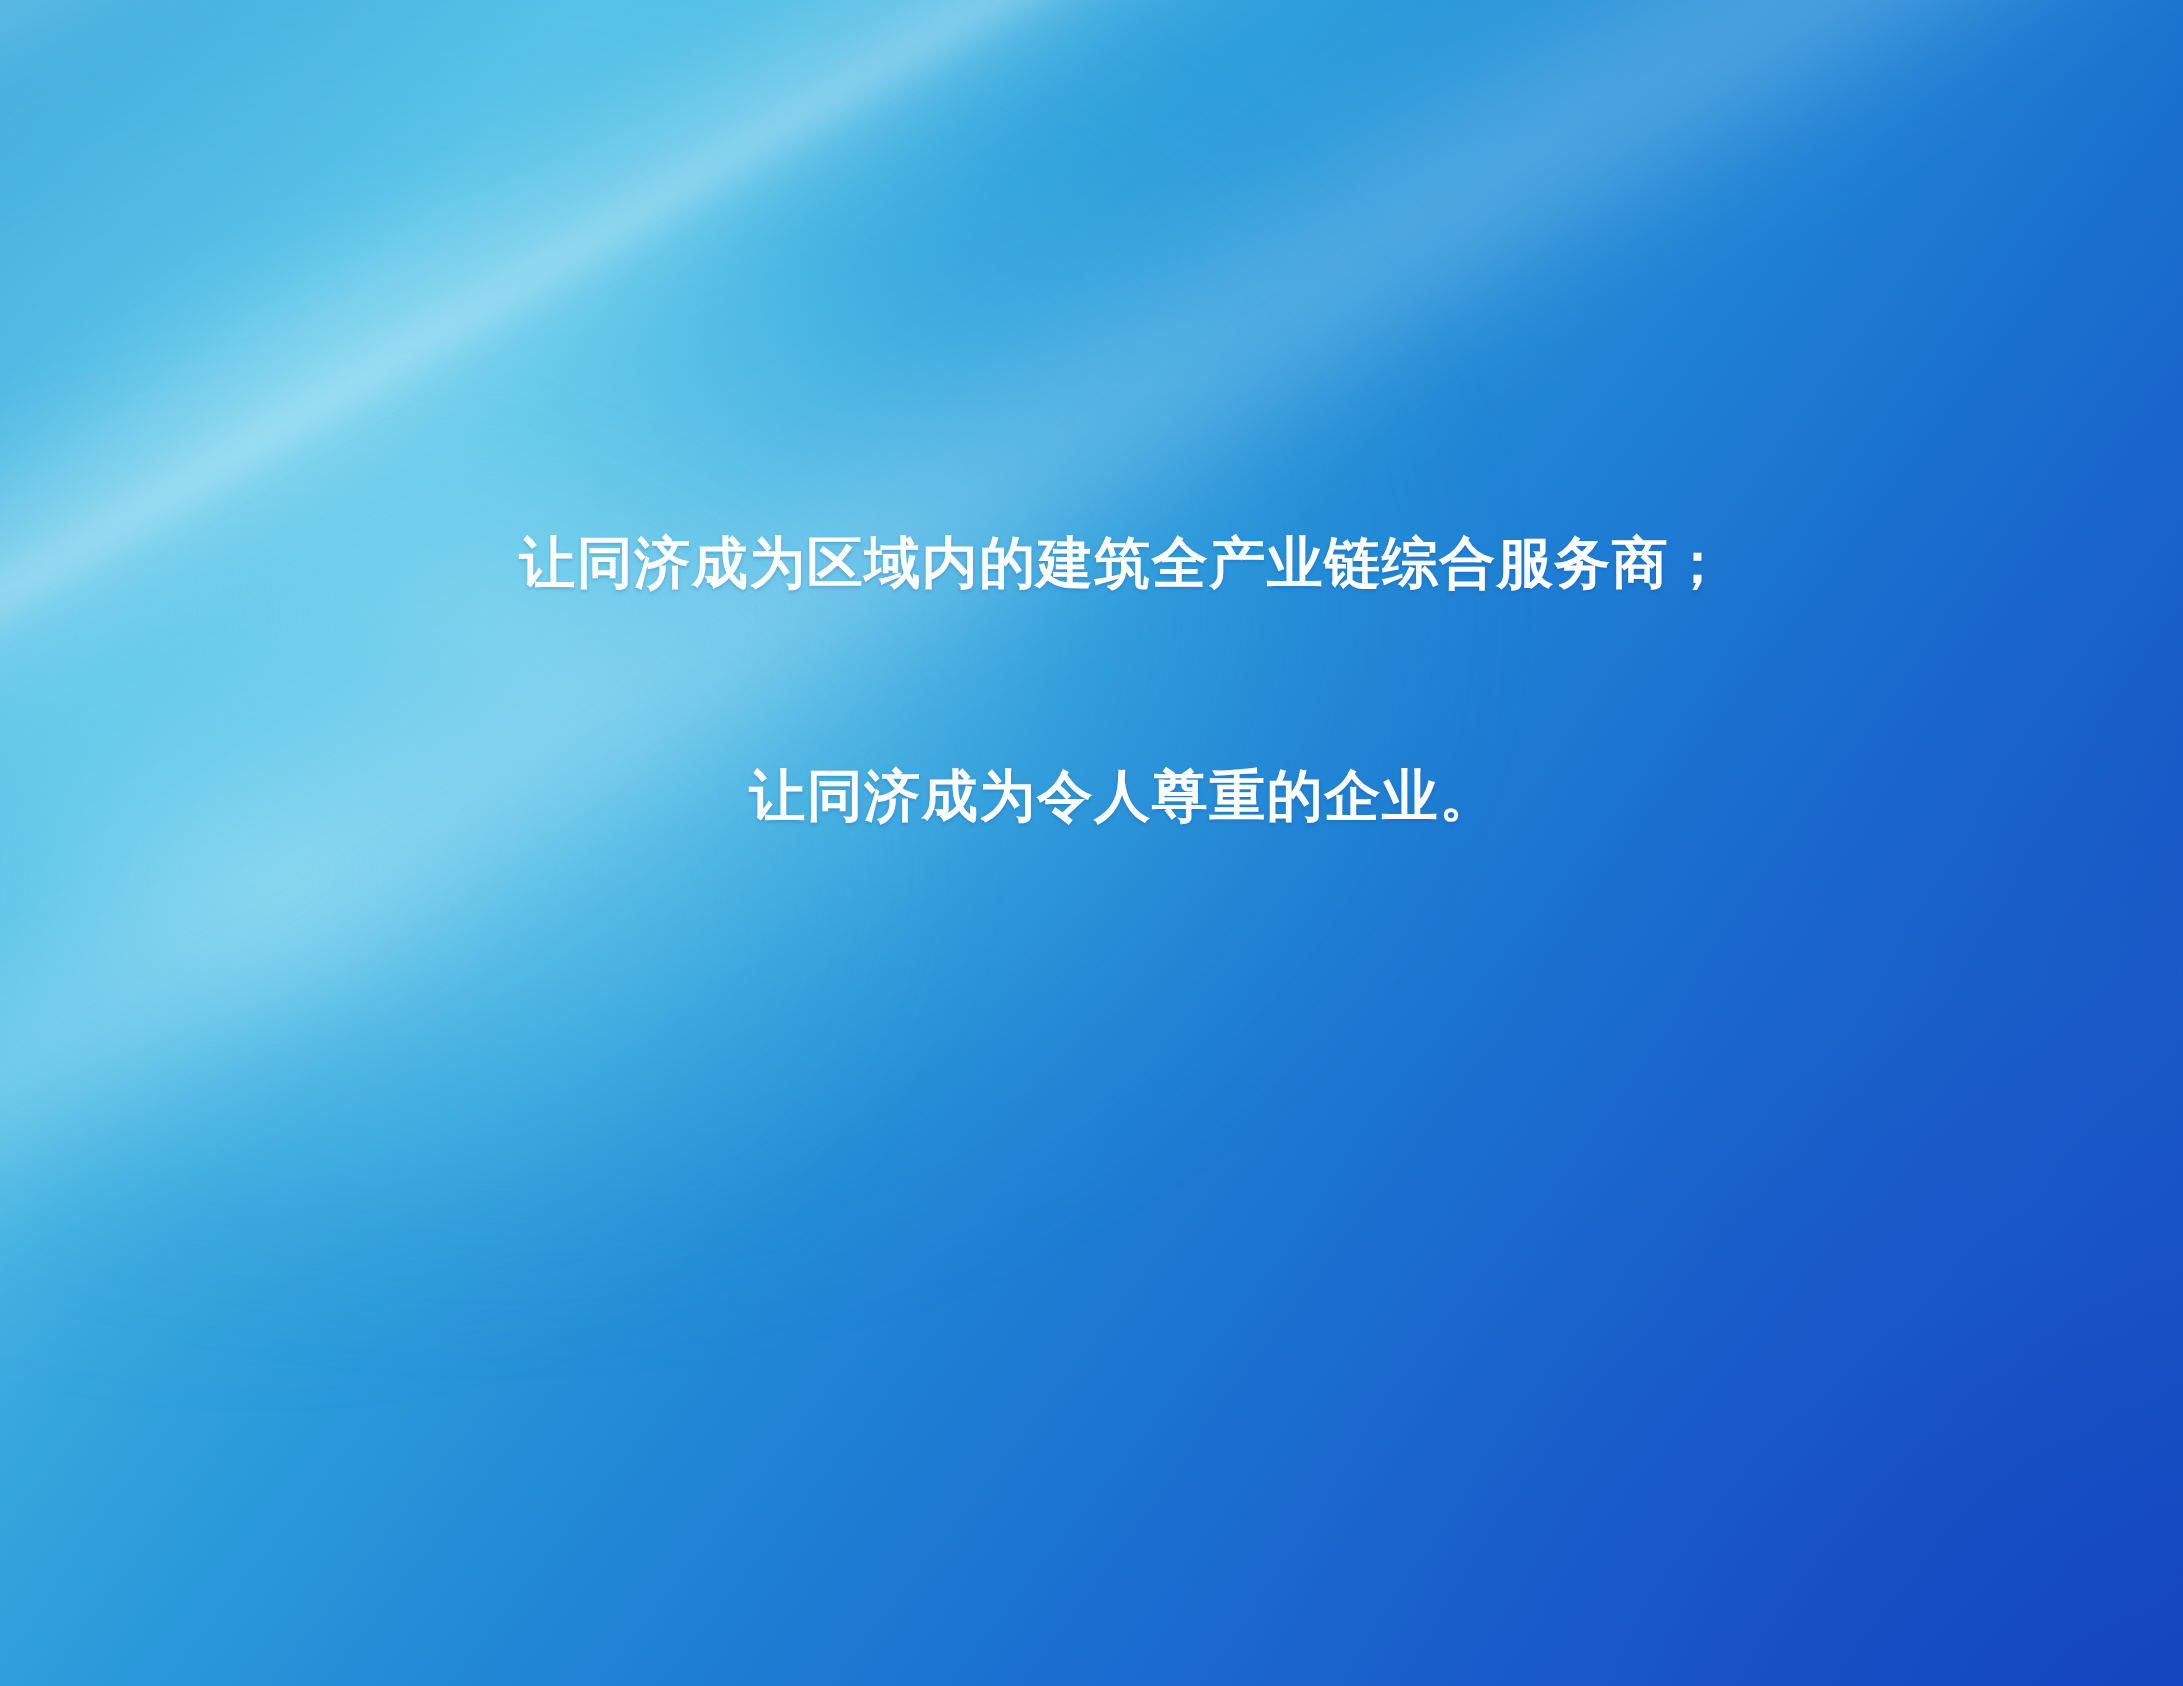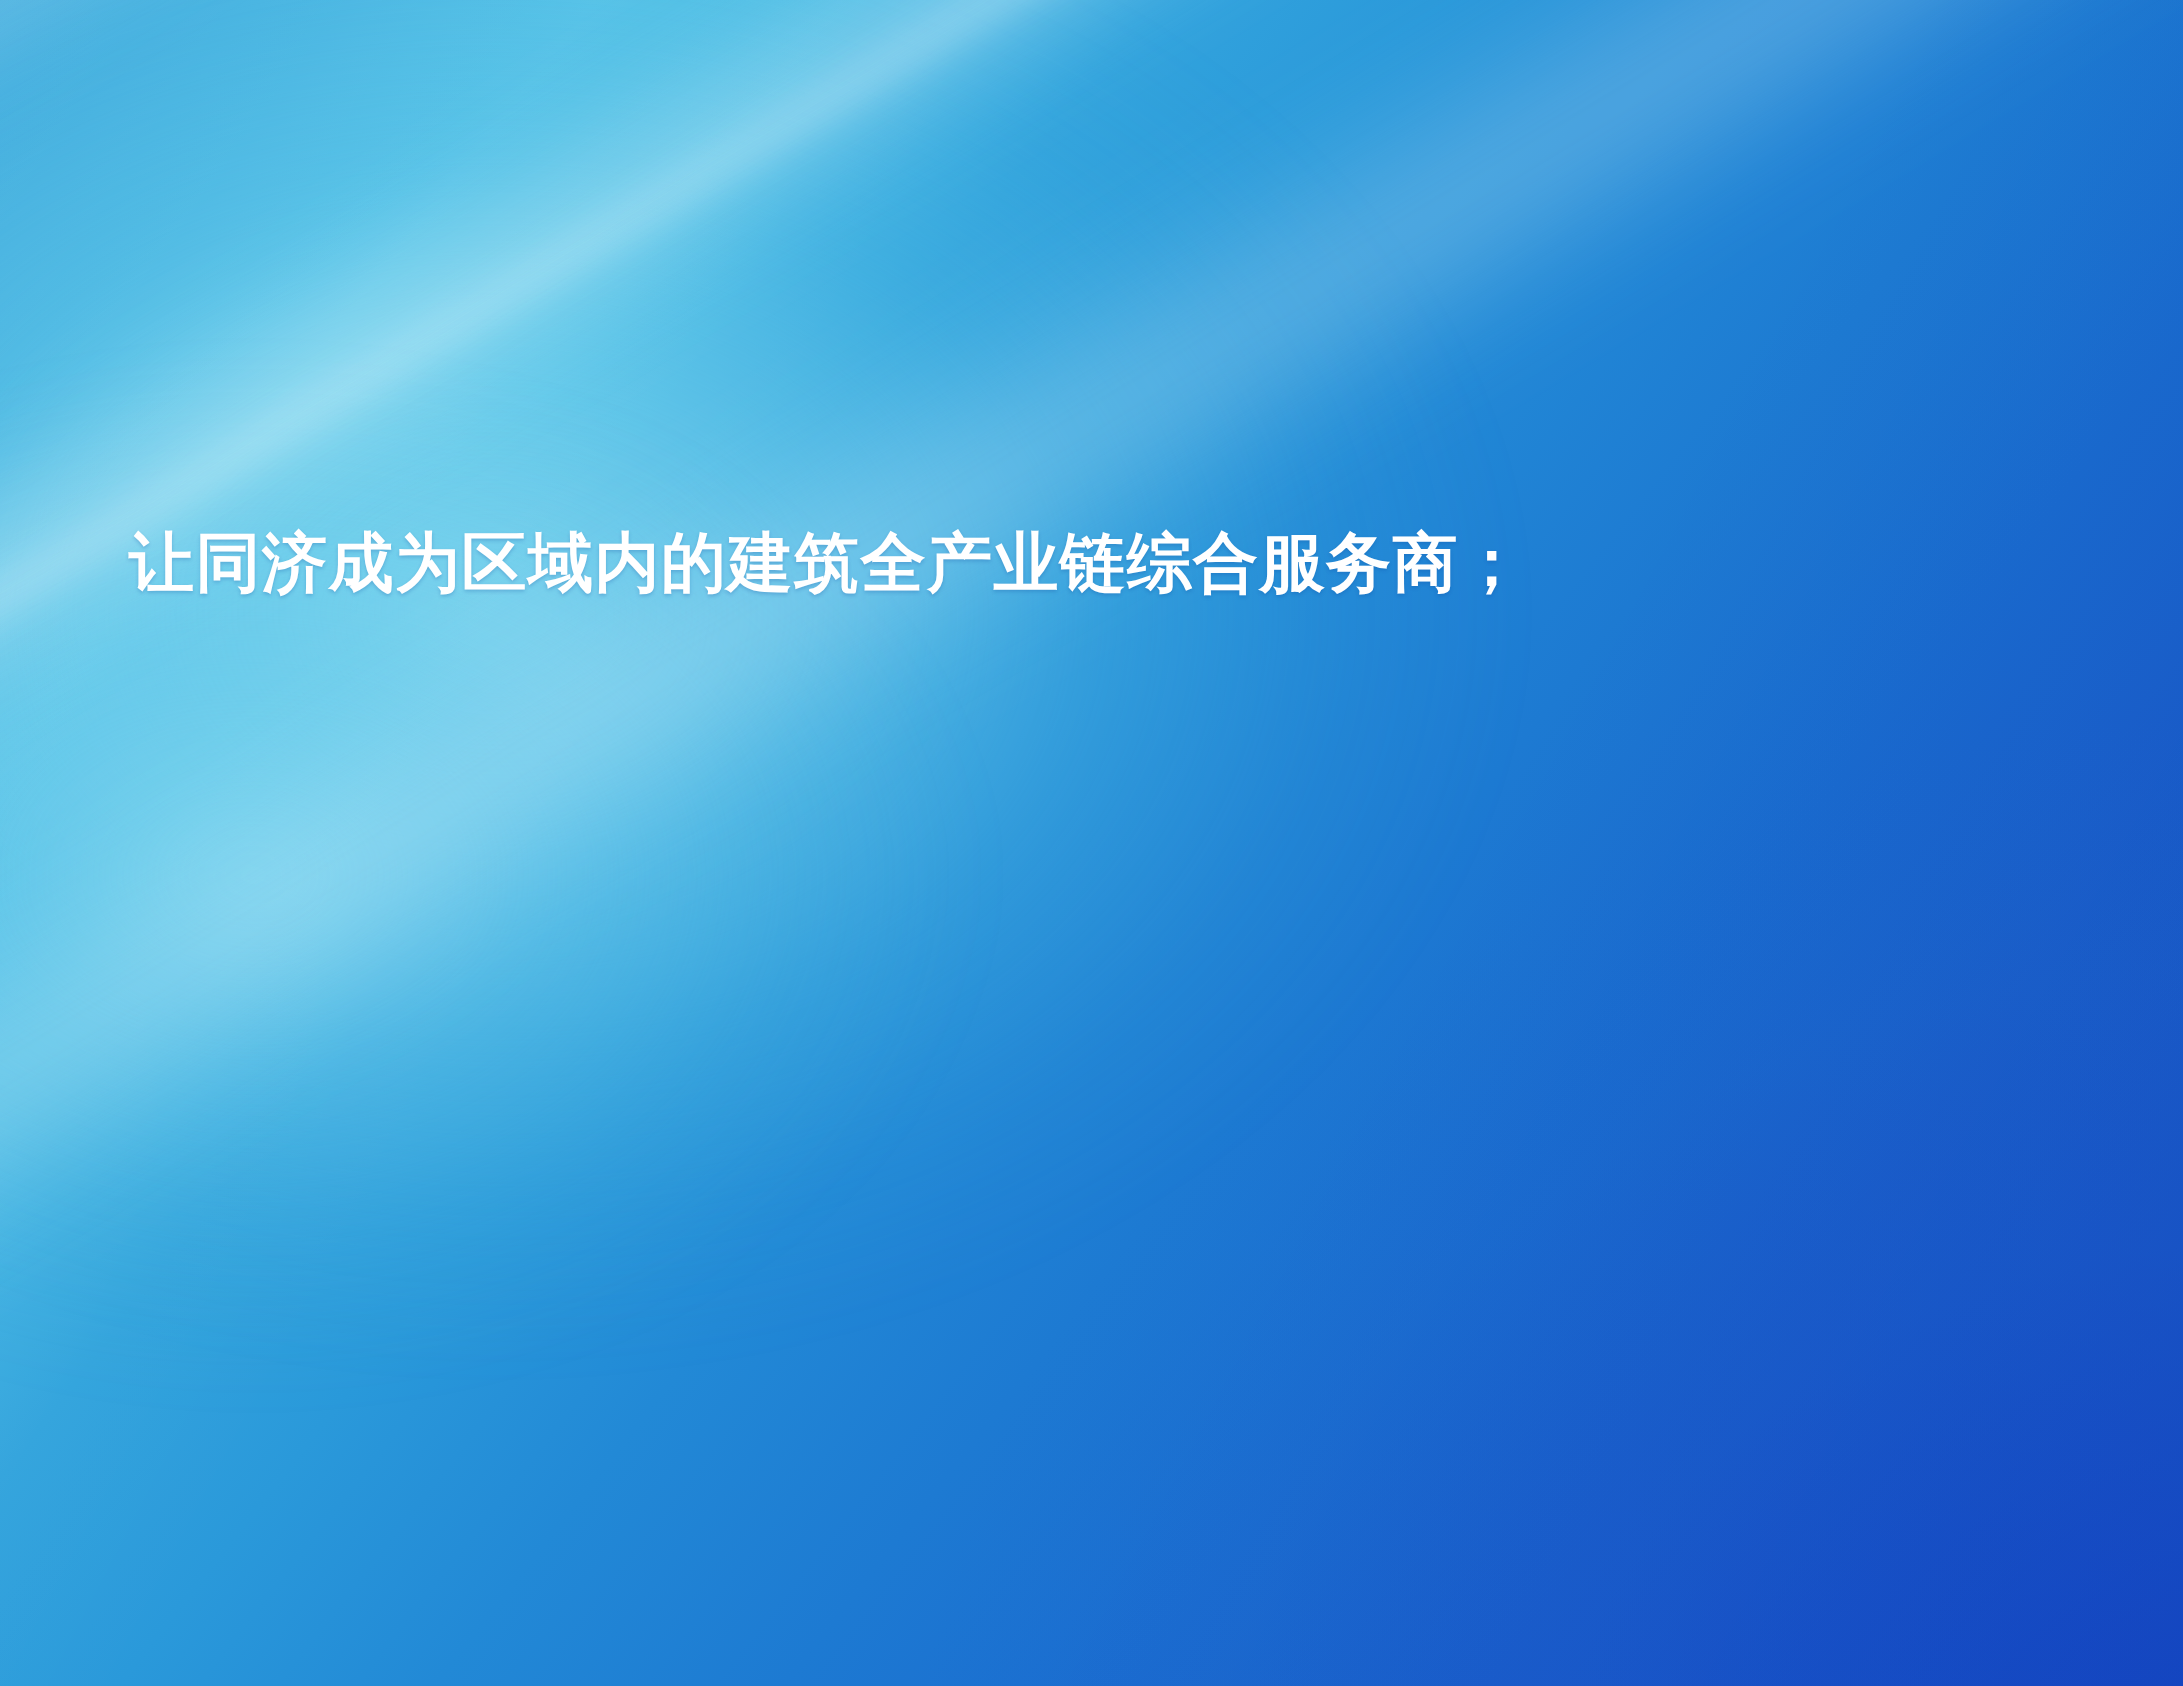--- a/index.html
+++ b/index.html
@@ -169,41 +169,43 @@
   .text-block {
     position: absolute;
     left: 129px;
     top: 446px;
     width: 1988px;
   }
   .line {
     color: #ffffff;
     font-family: "DejaVu Serif", "Liberation Serif", serif;
     font-weight: 700;
-    font-size: 65px;
+    font-size: 56px;
     line-height: 233px;
     letter-spacing: 1.5px;
     white-space: nowrap;
     text-shadow: 0 1.5px 3.8px rgba(10, 60, 150, 0.22);
+    text-align: center;
   }
 </style>
 </head>
 <body>
 
 <div id="slide">
 
   <div class="bg-base"></div>
   <div class="bg-glow-cyan"></div>
   <div class="bg-glow-cyan2"></div>
   <div class="streak streak-d"></div>
   <div class="streak streak-c"></div>
   <div class="streak streak-a"></div>
   <div class="streak streak-e"></div>
   <div class="streak streak-b"></div>
   <div class="bg-deep"></div>
   <div class="bg-sheen"></div>
 
   <div class="text-block">
     <div class="line">让同济成为区域内的建筑全产业链综合服务商；</div>
+    <div class="line">让同济成为令人尊重的企业。</div>
   </div>
 
 </div>
 
 
 </body></html>

